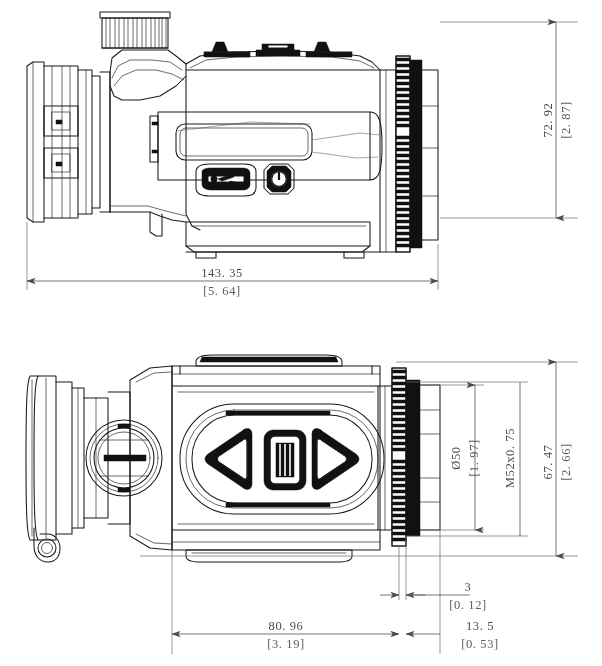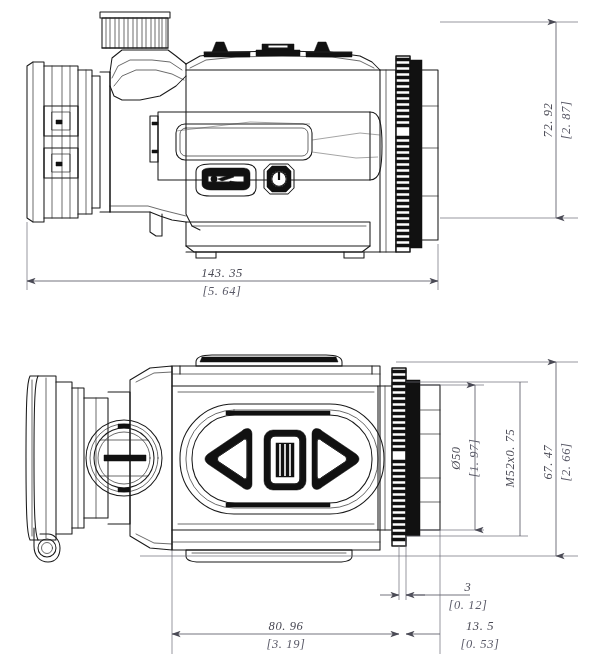--- a/index.html
+++ b/index.html
@@ -12,21 +12,20 @@
     height: 666px;
     font-family: "Liberation Serif", serif;
     color: #3c3c46;
     overflow: hidden;
     position: relative;
   }
   #drawing-root {
     position: relative;
     width: 602px;
     height: 666px;
-    font-style: italic;
   }
   svg.sheet {
     display: block;
     width: 602px;
     height: 666px;
   }
   .dim-text {
     font-family: "Liberation Serif", serif;
     font-size: 12.5px;
     fill: #4a4a55;

